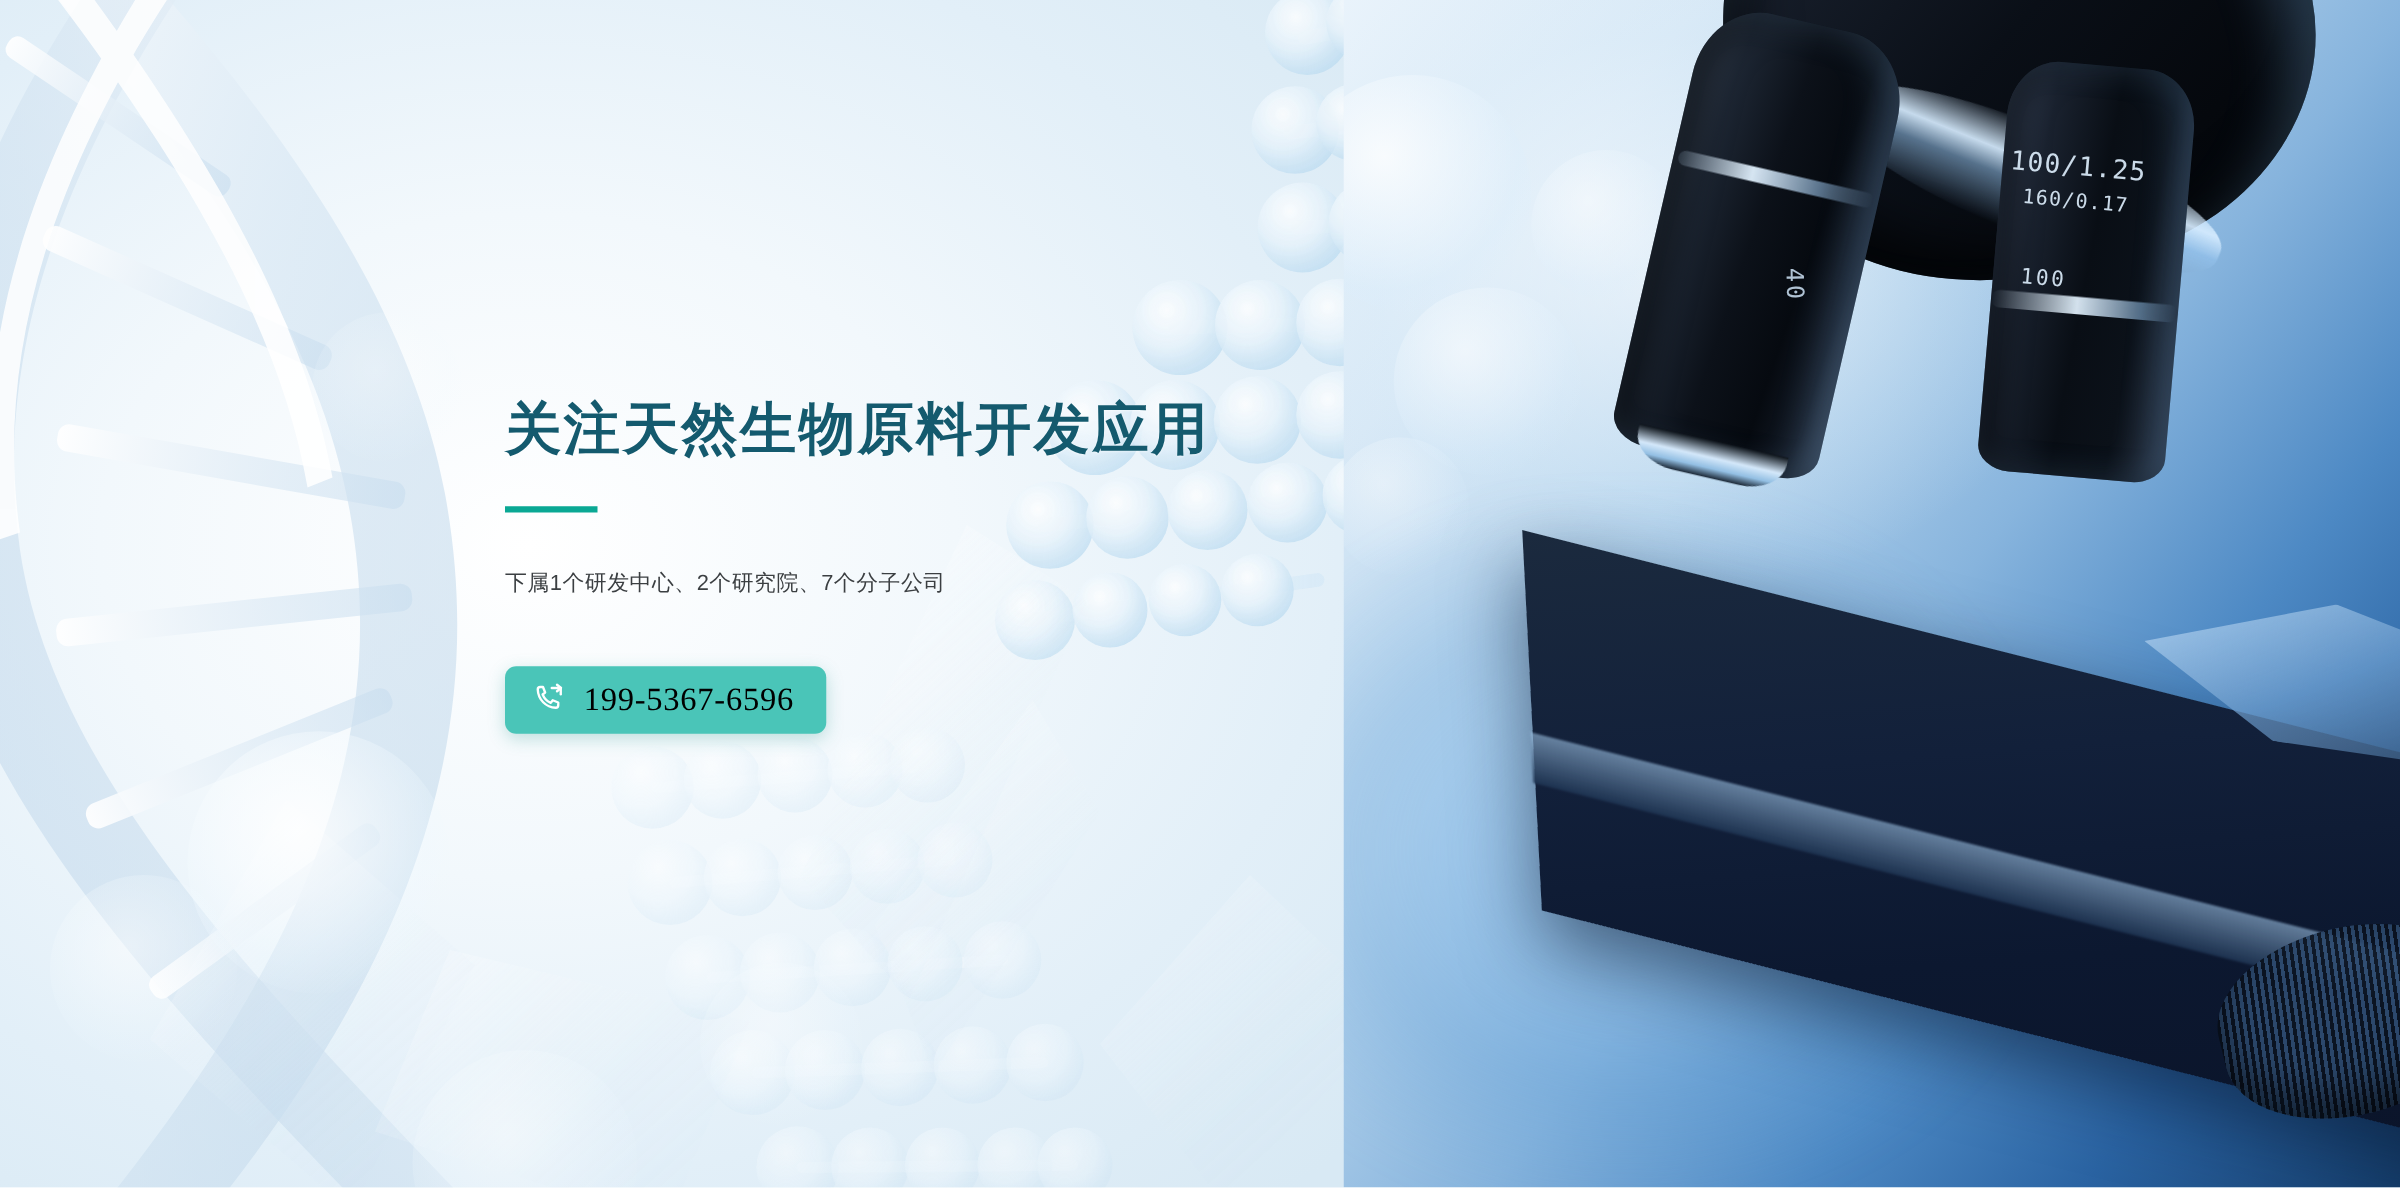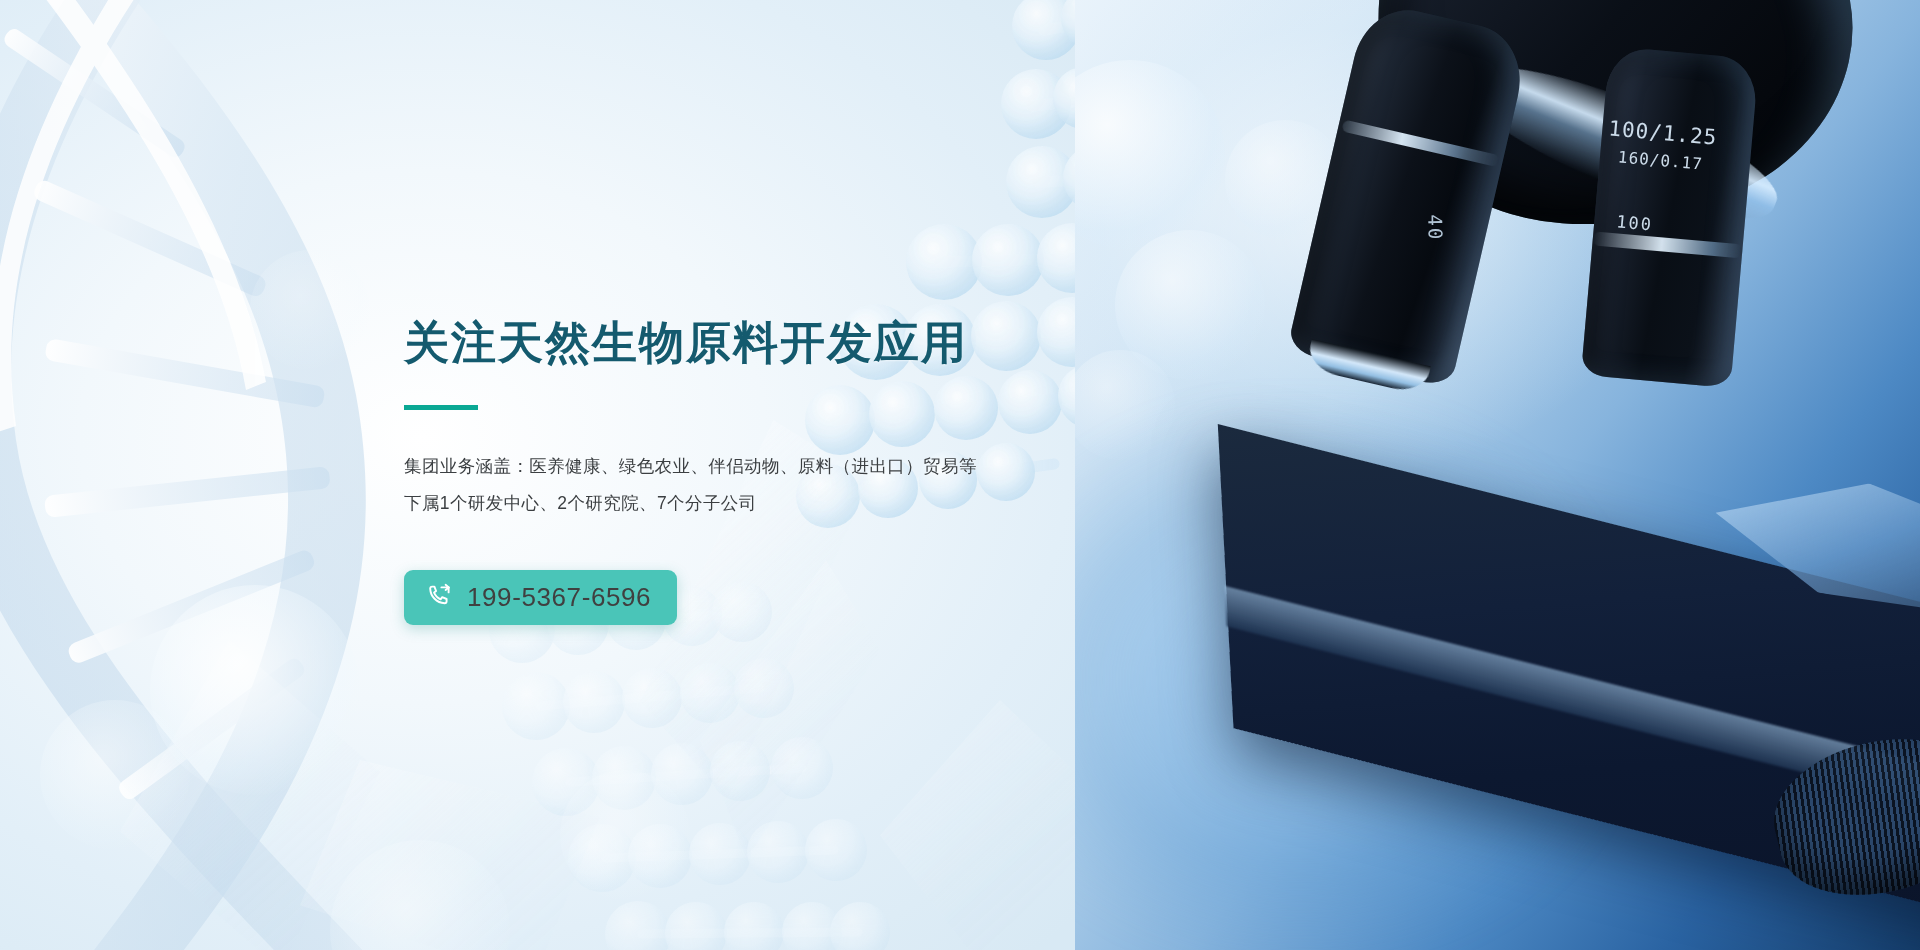--- a/index.html
+++ b/index.html
@@ -177,22 +177,22 @@
   .cta{
     display:inline-flex; align-items:center; gap:13px;
     margin-top:48px;
     background:#4ac5b8; color:#ffffff;
     padding:12px 26px 12px 22px;
     border-radius:9px; border:none; cursor:pointer;
     box-shadow:0 4px 14px rgba(40,150,140,.28);
   }
   .cta .phone-ico{ display:block; width:28px; height:28px; }
   .cta .phone-num{
-    font-size:26px; letter-spacing:.6px; color:#404040;
-    font-family:Liberation Sans, sans-serif;
+    font-size:26px; letter-spacing:.6px; color:#000000;
+    font-family:Liberation Serif, serif;
   }
 </style>
 </head>
 <body>
 
 <div class="banner">
 
   <div class="layer glass-dna">
     <svg viewBox="0 0 820 1080" preserveAspectRatio="none">
       <defs>
@@ -394,21 +394,20 @@
     <div class="knob"></div>
   </div>
 
   <div class="content">
 
     <h1 class="headline">关注天然生物原料开发应用</h1>
 
     <div class="rule"></div>
 
     <div class="subtitle">
-      <span class="sub-line">集团业务涵盖：医养健康、绿色农业、伴侣动物、原料（进出口）贸易等</span>
       <span class="sub-line">下属1个研发中心、2个研究院、7个分子公司</span>
     </div>
 
     <button class="cta">
       <span class="phone-ico">
         <svg viewBox="0 0 28 28" fill="none" stroke="#ffffff" stroke-width="1.9" stroke-linecap="round" stroke-linejoin="round">
           <path d="M4.2 5.6 C4.2 4.5 5.1 3.6 6.2 3.6 L8.4 3.6 L10.1 8.0 L8.1 9.6
                    C9.3 12.6 11.6 15.0 14.6 16.3 L16.2 14.2 L20.6 16.0 L20.6 18.2
                    C20.6 19.3 19.7 20.2 18.6 20.2 C10.7 19.9 4.5 13.6 4.2 5.6 Z"></path>
           <path d="M15.4 4.4 L22.6 4.4"></path>

